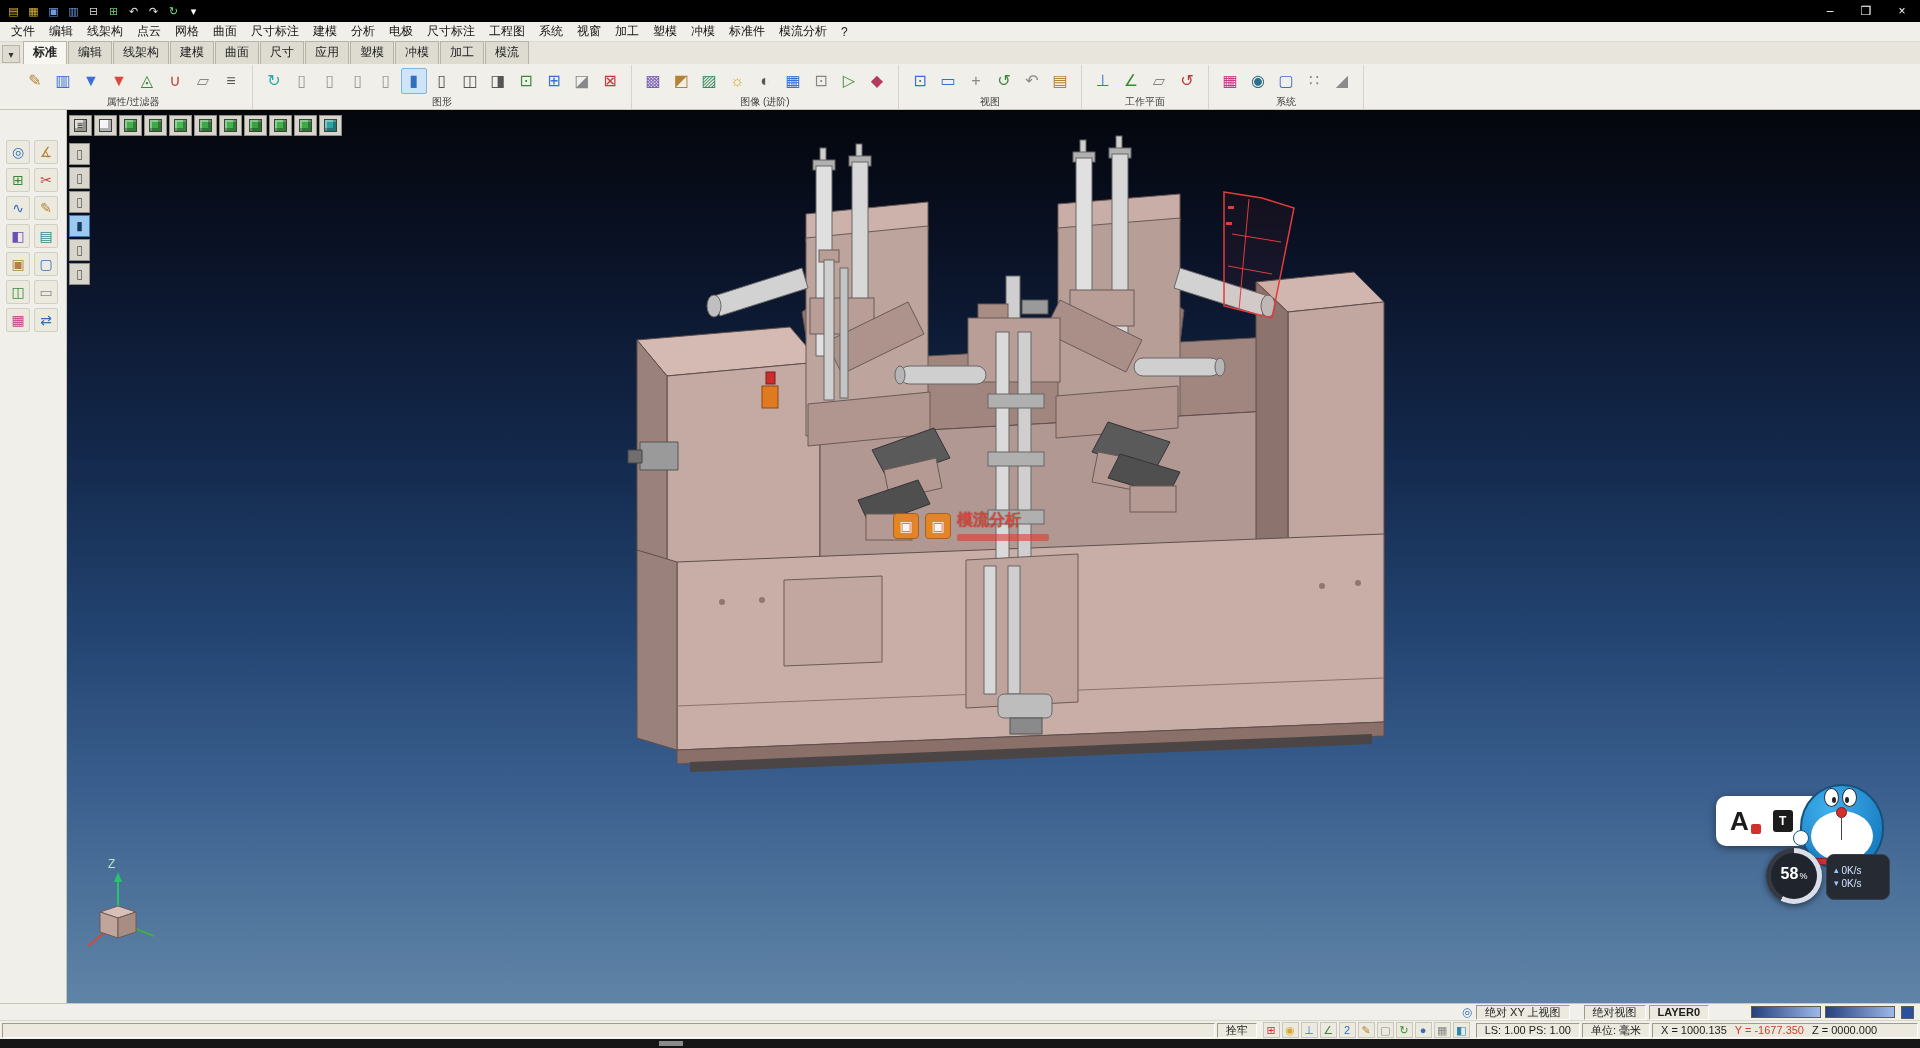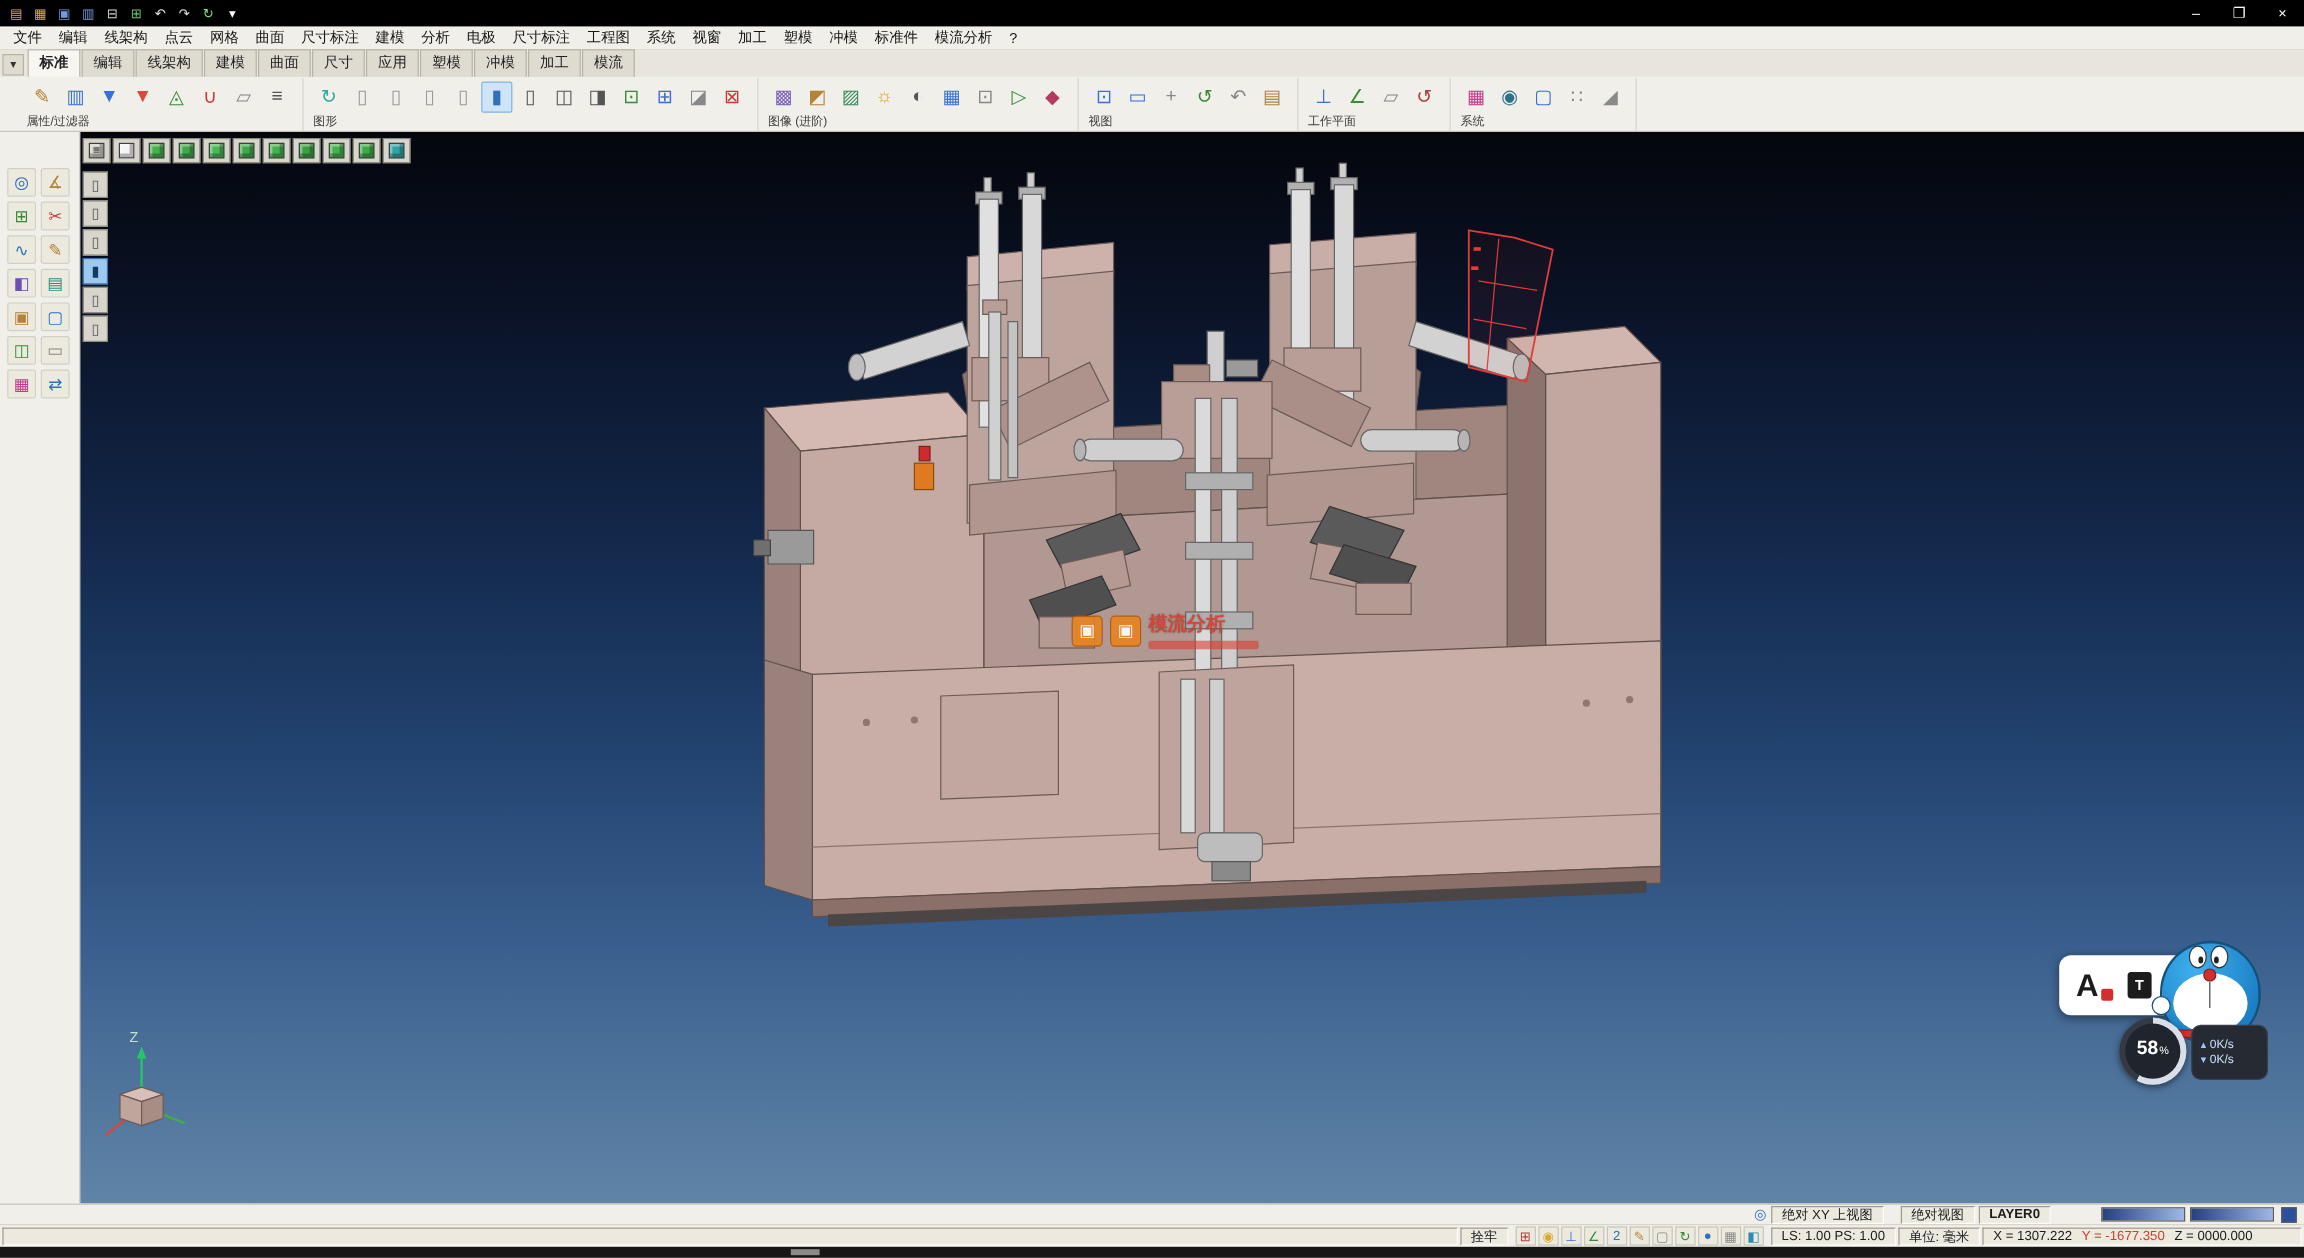--- a/index.html
+++ b/index.html
@@ -23,21 +23,21 @@
   .tab-drop{width:18px;height:18px;display:flex;align-items:center;justify-content:center;font-size:10px;color:#333;border:1px solid #b7b4a7;background:#dedbd0;margin:0 3px 1px 0;}
   .tab{padding:2px 9px 3px 9px;font-size:12px;color:#222;border:1px solid #b7b4a7;border-bottom:none;background:#dedbd0;margin-right:1px;}
   .tab.active{background:#f7f6f1;font-weight:bold;}
 
   
   .toolbar{height:46px;background:#f0efe9;border-bottom:1px solid #c7c4b8;display:flex;align-items:stretch;padding:1px 2px 0 14px;}
   .tgroup{display:flex;flex-direction:column;border-right:1px solid #d6d3c8;padding:0 8px;}
   .tgroup-icons{display:flex;gap:2px;align-items:center;height:31px;}
   .ticon{width:26px;height:26px;display:flex;align-items:center;justify-content:center;font-size:16px;border:1px solid transparent;border-radius:2px;}
   .ticon.active{background:#cfe4f7;border-color:#7eb4e2;}
-  .tgroup-label{text-align:left;font-size:10px;color:#3c3c3c;height:13px;line-height:12px;}
+  .tgroup-label{text-align:center;font-size:10px;color:#3c3c3c;height:13px;line-height:12px;}
 
   
   .main{position:absolute;top:110px;bottom:45px;left:0;right:0;display:flex;}
   .leftbar{width:67px;background:#f0efe9;border-right:1px solid #c7c4b8;padding:30px 5px 0 6px;}
   .leftbar-grid{display:flex;flex-wrap:wrap;gap:4px;width:54px;}
   .lt-btn{width:24px;height:24px;border:1px solid #d2cfc4;background:#eceadf;display:flex;align-items:center;justify-content:center;font-size:14px;border-radius:2px;}
 
   .viewport{position:relative;flex:1;overflow:hidden;
     background:linear-gradient(180deg,#04060c 0%,#0a1226 16%,#13284b 38%,#224370 58%,#3a5f8e 76%,#54799f 92%,#6084a7 100%);}
   .model-svg{position:absolute;left:-67px;top:-110px;width:1920px;height:1048px;}
@@ -706,21 +706,21 @@
           <span style="color: rgb(46, 138, 181);">◧</span>
         </div>
       </div>
     <div class="seg">
         <span>LS: 1.00 PS: 1.00</span>
       </div>
     <div class="seg">
         <span>单位: 毫米</span>
       </div>
     <div class="seg coords">
-      <span class="cx">X = 1307.222</span>
+      <span class="cx">X = 1000.135</span>
       <span class="cy">Y = -1677.350</span>
       <span class="cz">Z = 0000.000</span>
     </div>
   </div>
 
   <div class="taskbar">
     <div class="tb-item"></div>
   </div>
 
   <div class="net-widget">

